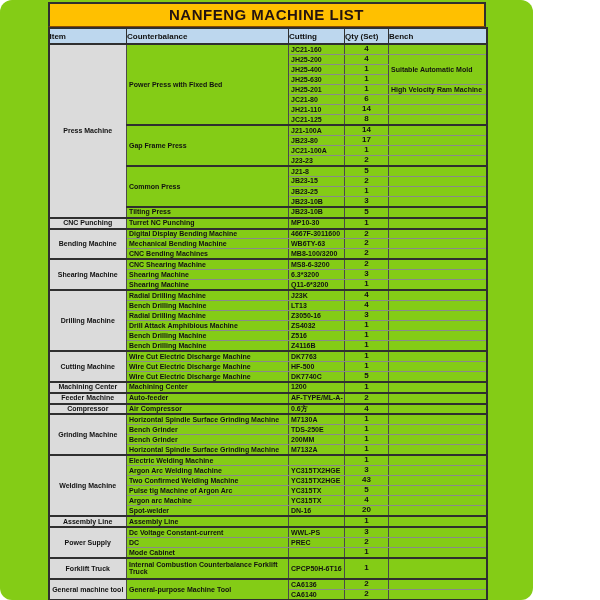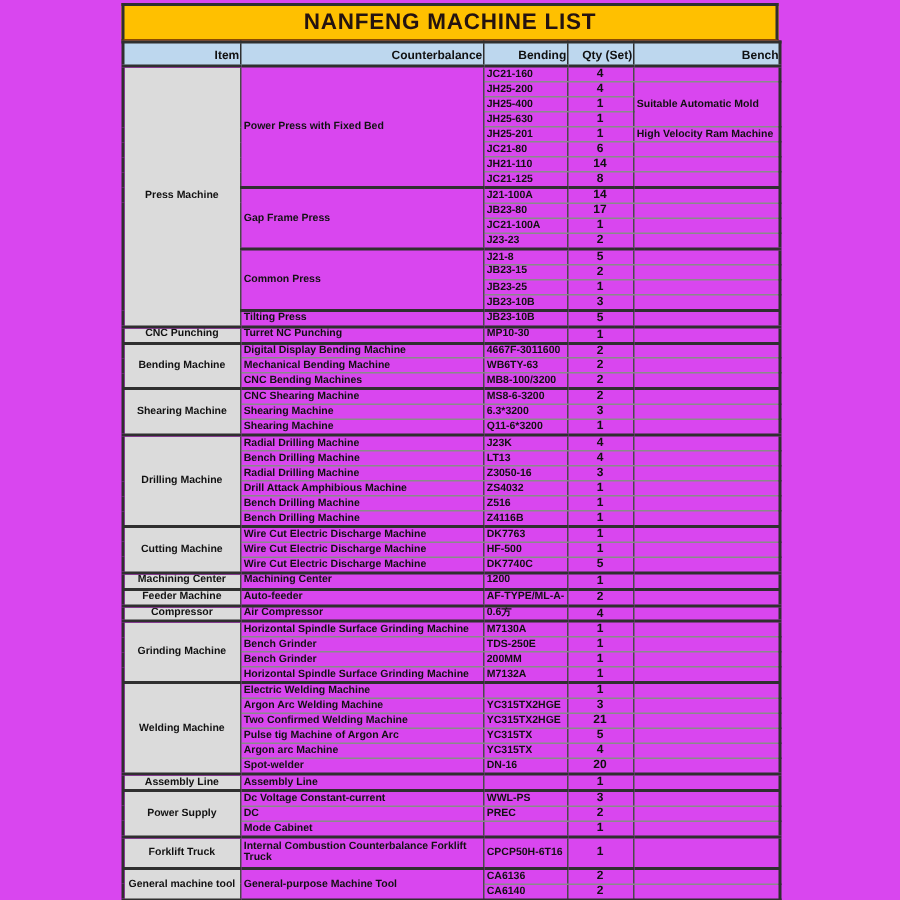--- a/index.html
+++ b/index.html
@@ -1,33 +1,33 @@
 <!DOCTYPE html>
 <html><head>
 <meta charset="utf-8">
 <style>
   html,body { margin:0; padding:0; background:#ffffff; }
   .page {
-    width:600px; height:600px; background:#d946ef; overflow:hidden;
-    font-family:"Liberation Sans", sans-serif; font-weight:bold; color:#111;
+    width:533px; height:600px; background:#84cc16; overflow:hidden;
+    font-family:"Liberation Sans", sans-serif; font-weight:bold; color:#111;border-radius:12px;
   }
   .sheet { width:438px; margin:0 auto; padding-top:2px; }
   .title {
     height:22px; line-height:22px; text-align:center;
     background:#FFC000; color:#241310;
     font-size:15px; font-weight:800; letter-spacing:0.5px;
     border:2px solid #2f2f2f; border-bottom:1px solid #8a4b00;
   }
   table {
     width:438px; height:574px;
     border-collapse:collapse; table-layout:fixed;
     border:2px solid #2f2f2f;
   }
   th {
-    background:#BDD7EE; font-size:8px; font-weight:bold; text-align:right;
+    background:#BDD7EE; font-size:8px; font-weight:bold; text-align:left;
     border:1px solid #2f2f2f; height:14px; padding:0;
   }
   td {
     font-size:7px; font-weight:bold; padding:0 0 0 2px;
     border-top:1px solid #8a8a8a; border-bottom:1px solid #8a8a8a;
     border-left:1px solid #4a4a4a; border-right:1px solid #4a4a4a;
     overflow:hidden; white-space:nowrap; line-height:1.1;
   }
   tr { height:10px; }
   tr.tall { height:21px; }
@@ -54,21 +54,21 @@
         <col style="width:78px">
         <col style="width:162px">
         <col style="width:56px">
         <col style="width:44px">
         <col style="width:98px">
       </colgroup>
       <thead>
         <tr>
           <th>Item</th>
           <th>Counterbalance</th>
-          <th>Bending</th>
+          <th>Cutting</th>
           <th>Qty (Set)</th>
           <th>Bench</th>
         </tr>
       </thead>
       <tbody id="rows">
           <tr class="sep">
             <td class="item" rowspan="17">Press Machine</td>
             <td class="spec" rowspan="8">Power Press with Fixed Bed</td>
             <td class="model">JC21-160</td>
             <td class="qty">4</td>
@@ -311,21 +311,21 @@
           </tr>
           <tr>
             <td class="spec" rowspan="1">Argon Arc Welding Machine</td>
             <td class="model">YC315TX2HGE</td>
             <td class="qty">3</td>
             <td class="note"></td>
           </tr>
           <tr>
             <td class="spec" rowspan="1">Two Confirmed Welding Machine</td>
             <td class="model">YC315TX2HGE</td>
-            <td class="qty">21</td>
+            <td class="qty">43</td>
             <td class="note"></td>
           </tr>
           <tr>
             <td class="spec" rowspan="1">Pulse tig Machine of Argon Arc</td>
             <td class="model">YC315TX</td>
             <td class="qty">5</td>
             <td class="note"></td>
           </tr>
           <tr>
             <td class="spec" rowspan="1">Argon arc Machine</td>

